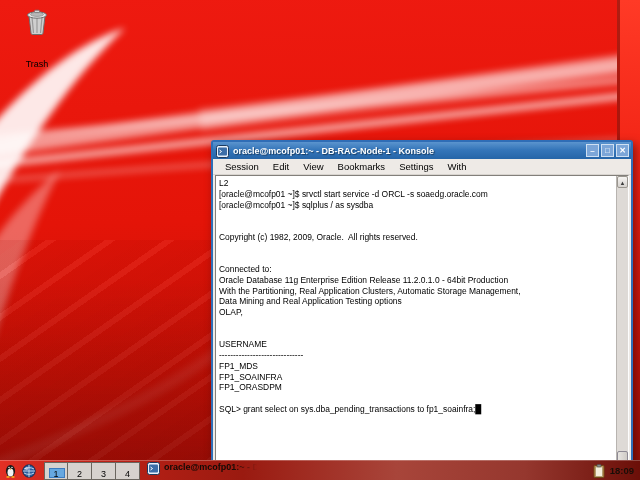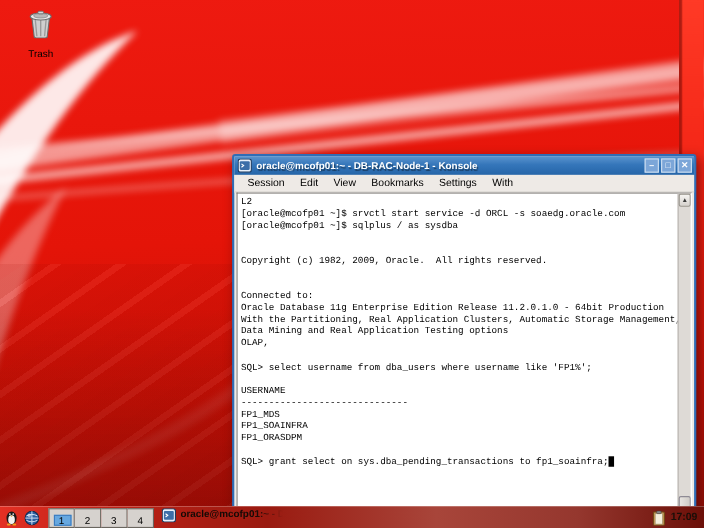--- a/index.html
+++ b/index.html
@@ -15,21 +15,21 @@
     border-left:3px solid rgba(110,8,4,.55); }
   .wp-dark-bottom { position:absolute; left:0; bottom:0; width:100%; height:200px;
     background:linear-gradient(180deg,rgba(90,6,4,0) 0%,rgba(90,6,4,.30) 100%); }
   .wp-dark-corner { position:absolute; right:0; bottom:0; width:260px; height:180px;
     background:radial-gradient(ellipse at 90% 100%, rgba(70,5,3,.55) 0%, rgba(70,5,3,0) 70%); }
   .wp-stripes { position:absolute; left:0; bottom:20px; width:300px; height:220px;
     background:repeating-linear-gradient(-35deg, rgba(150,10,6,.10) 0 14px, rgba(255,255,255,.05) 14px 20px, rgba(120,8,4,.08) 20px 34px); }
 
   
   .trash { position:absolute; left:12px; top:8px; width:50px; text-align:center; cursor:default; }
-  .trash-label { display:block; margin-top:4px; font-size:9px; color:#000; }
+  .trash-label { display:block; margin-top:20px; font-size:9px; color:#000; }
 
   
   .window { position:absolute; left:211px; top:140px; width:422px; height:377px;
     border:2px solid #2f6db6; border-radius:3px 3px 0 0; background:#eeeae6;
     display:flex; flex-direction:column; box-shadow:3px 4px 10px rgba(40,0,0,.5); }
 
   .titlebar { height:17px; flex:0 0 17px; display:flex; align-items:center; gap:4px; padding:0 2px 0 3px;
     background:linear-gradient(180deg,#5b94ce 0%,#3576ba 45%,#2565a8 100%); }
   .title-icon { width:13px; height:13px; flex:0 0 13px; display:inline-block; }
   .title-text { flex:1; font-size:9px; font-weight:bold; color:#fff; text-shadow:1px 1px 1px rgba(0,0,0,.45);
@@ -38,21 +38,21 @@
   .wbtn { width:13px; height:13px; background:#7ca6d8; border:1px solid #cfe0f2;
     color:#fff; font-size:8px; font-weight:bold; line-height:11px; text-align:center; cursor:default; }
 
   .menubar { height:16px; flex:0 0 16px; display:flex; align-items:center; padding-left:5px;
     background:#eeeae6; border-bottom:1px solid #d8d4cf; }
   .menu-item { font-size:9.5px; color:#000; padding:0 7px; }
 
   .terminal-frame { flex:1; margin:0 2px; position:relative; overflow:hidden; background:#fff;
     border:1px solid; border-color:#827f7a #fdfdfd #fdfdfd #827f7a; }
   .terminal-screen { position:absolute; inset:0 12px 0 0; padding:2px 0 0 3px; overflow:hidden; cursor:text; }
-  .tline { font-family:Liberation Mono, monospace; font-size:8.45px; line-height:10.75px;
+  .tline { font-family:Liberation Sans, sans-serif; font-size:8.45px; line-height:10.75px;
     height:10.75px; white-space:pre; color:#000; }
 
   .scrollbar { position:absolute; top:0; right:0; bottom:0; width:12px;
     background:#dedad6; border-left:1px solid #b8b4b0; }
   .sb-btn { position:absolute; left:0; width:11px; height:12px; text-align:center;
     font-size:6px; line-height:12px; color:#3c3c3c;
     background:linear-gradient(180deg,#f6f4f1,#d6d2ce); border:1px solid #9a968f; border-radius:2px; }
   .sb-top { top:0; }
   .sb-up2 { bottom:12px; }
   .sb-bottom { bottom:0; }
@@ -164,21 +164,20 @@
         <div class="tline"></div>
         <div class="tline">Copyright (c) 1982, 2009, Oracle.  All rights reserved.</div>
         <div class="tline"></div>
         <div class="tline"></div>
         <div class="tline">Connected to:</div>
         <div class="tline">Oracle Database 11g Enterprise Edition Release 11.2.0.1.0 - 64bit Production</div>
         <div class="tline">With the Partitioning, Real Application Clusters, Automatic Storage Management,</div>
         <div class="tline">Data Mining and Real Application Testing options</div>
         <div class="tline">OLAP,</div>
         <div class="tline"></div>
-        <div class="tline">SQL&gt; select username from dba_users where username like 'FP1%';</div>
         <div class="tline"></div>
         <div class="tline">USERNAME</div>
         <div class="tline">------------------------------</div>
         <div class="tline">FP1_MDS</div>
         <div class="tline">FP1_SOAINFRA</div>
         <div class="tline">FP1_ORASDPM</div>
         <div class="tline"></div>
         <div class="tline">SQL&gt; grant select on sys.dba_pending_transactions to fp1_soainfra;█</div>
       </div>
     <div class="scrollbar">
@@ -263,14 +262,14 @@
     <span class="task-label">oracle@mcofp01:~ - D</span>
   </div>
   <span class="tray-spacer"></span>
   <span class="tb-icon">
     <svg width="12" height="14" viewBox="0 0 12 14">
       <rect x="1" y="1.5" width="10" height="12" rx="1" fill="#c89858" stroke="#6e4a18"></rect>
       <rect x="2.6" y="3" width="6.8" height="9.5" fill="#f4eedc" stroke="#9a8a60" stroke-width="0.6"></rect>
       <rect x="4" y="0.5" width="4" height="2.4" rx="0.8" fill="#8a8a8a" stroke="#4a4a4a" stroke-width="0.6"></rect>
     </svg>
   </span>
-  <span class="clock">17:09</span>
+  <span class="clock">18:09</span>
 </div>
 
 </body></html>

